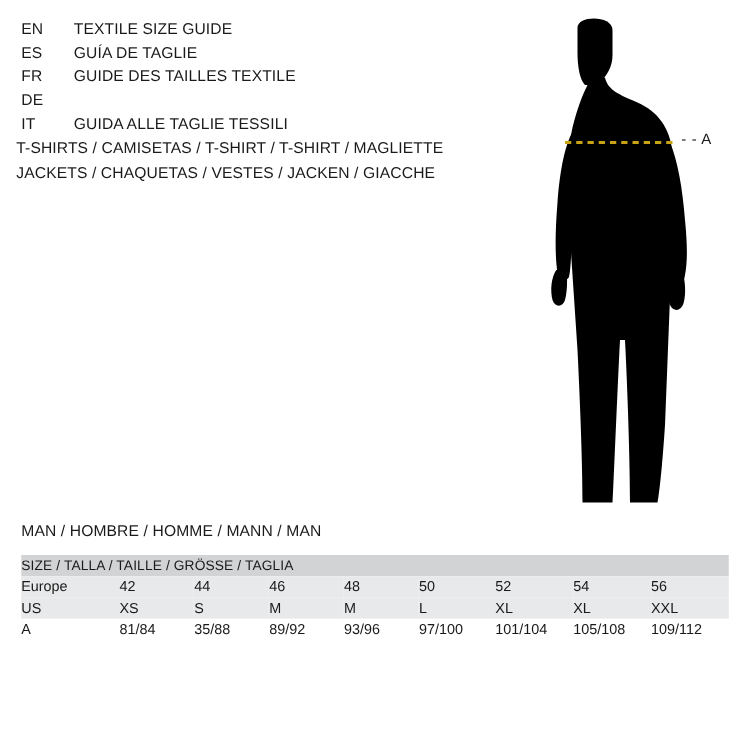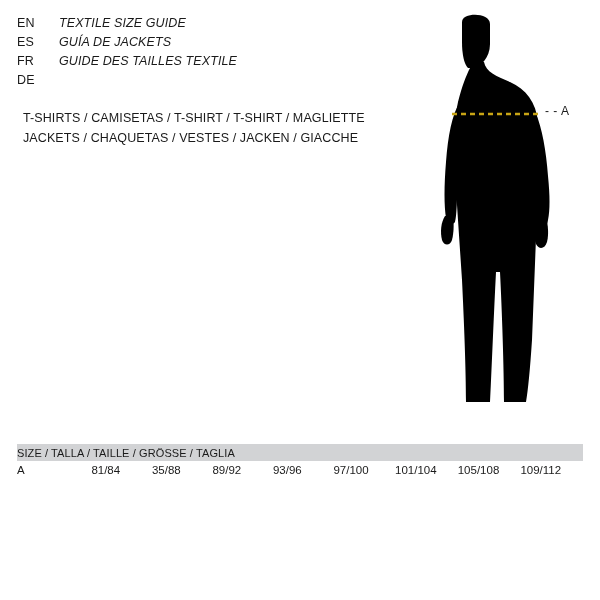--- a/index.html
+++ b/index.html
@@ -33,27 +33,26 @@
     height: 19px;
     font-size: 12.5px;
     letter-spacing: 0.1px;
   }
   .lang-code {
     width: 42px;
     flex: 0 0 42px;
   }
   .lang-text {
     flex: 1;
-    font-style: italic;
   }
 
   
   .cat-block {
     position: absolute;
-    left: 23px;
+    left: 13px;
     top: 111px;
     width: 360px;
   }
   .cat-line {
     font-size: 12.5px;
     height: 20px;
     letter-spacing: 0.1px;
   }
 
   
@@ -126,28 +125,32 @@
 
 <div class="page">
 
   <div class="lang-block">
     <div class="lang-row">
       <span class="lang-code">EN</span>
       <span class="lang-text">TEXTILE SIZE GUIDE</span>
     </div>
     <div class="lang-row">
       <span class="lang-code">ES</span>
-      <span class="lang-text">GUÍA DE JACKETS</span>
+      <span class="lang-text">GUÍA DE TAGLIE</span>
     </div>
     <div class="lang-row">
       <span class="lang-code">FR</span>
       <span class="lang-text">GUIDE DES TAILLES TEXTILE</span>
     </div>
     <div class="lang-row">
       <span class="lang-code">DE</span>
+    </div>
+    <div class="lang-row">
+      <span class="lang-code">IT</span>
+      <span class="lang-text">GUIDA ALLE TAGLIE TESSILI</span>
     </div>
   </div>
 
   <div class="cat-block">
     <div class="cat-line">T-SHIRTS / CAMISETAS / T-SHIRT / T-SHIRT / MAGLIETTE</div>
     <div class="cat-line">JACKETS / CHAQUETAS / VESTES / JACKEN / GIACCHE</div>
   </div>
 
   <div class="figure">
     <svg width="190" height="400" viewBox="0 0 190 400" xmlns="http://www.w3.org/2000/svg">
@@ -178,25 +181,48 @@
       </g>
 
       <line x1="52" y1="104" x2="142" y2="104" stroke="#c8a415" stroke-width="2.5" stroke-dasharray="5,4"></line>
     </svg>
   </div>
   <div class="chest-label">
     <span>- -</span>
     <span>A</span>
   </div>
 
+  <div class="man-title">MAN / HOMBRE / HOMME / MANN / MAN</div>
 
   <table class="size-table">
     <tbody>
         <tr class="head">
       <td class="label-col" colspan="9">SIZE / TALLA / TAILLE / GRÖSSE / TAGLIA</td>
+    </tr>
+    <tr class="shade">
+      <td class="label-col">Europe</td>
+      <td class="val">42</td>
+      <td class="val">44</td>
+      <td class="val">46</td>
+      <td class="val">48</td>
+      <td class="val">50</td>
+      <td class="val">52</td>
+      <td class="val">54</td>
+      <td class="val">56</td>
+    </tr>
+    <tr class="shade">
+      <td class="label-col">US</td>
+      <td class="val">XS</td>
+      <td class="val">S</td>
+      <td class="val">M</td>
+      <td class="val">M</td>
+      <td class="val">L</td>
+      <td class="val">XL</td>
+      <td class="val">XL</td>
+      <td class="val">XXL</td>
     </tr>
     <tr class="plain">
       <td class="label-col">A</td>
       <td class="val">81/84</td>
       <td class="val">35/88</td>
       <td class="val">89/92</td>
       <td class="val">93/96</td>
       <td class="val">97/100</td>
       <td class="val">101/104</td>
       <td class="val">105/108</td>

